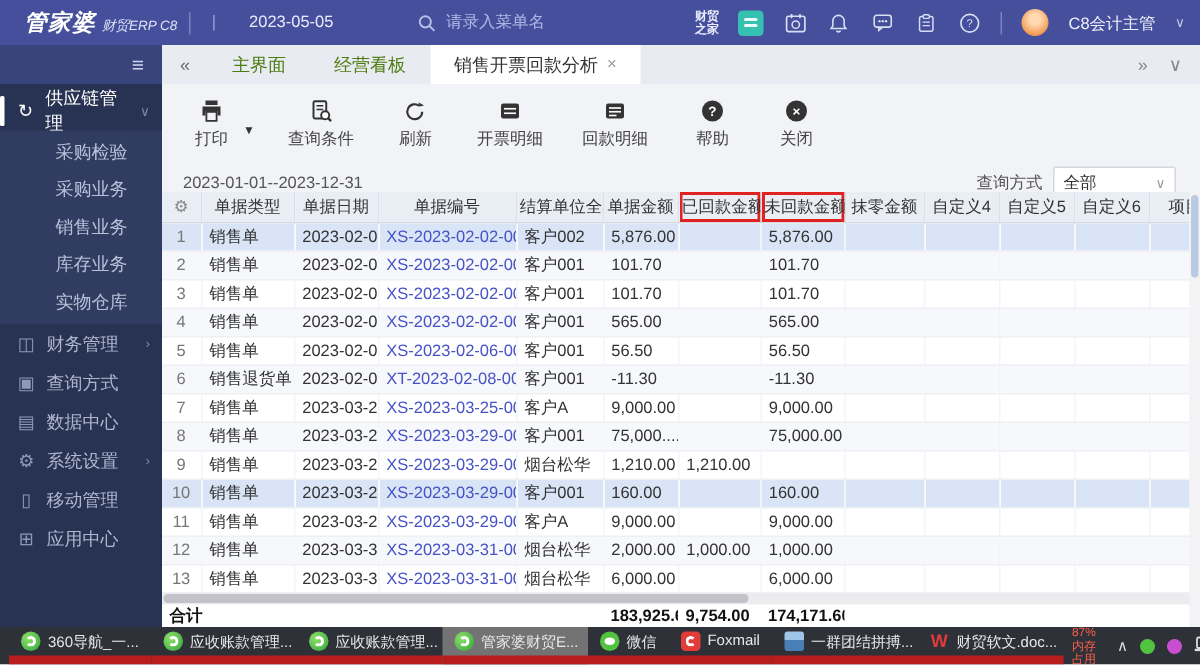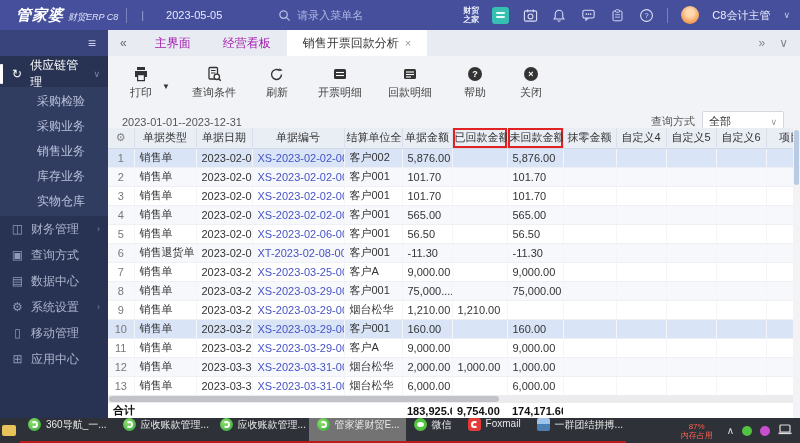--- a/index.html
+++ b/index.html
@@ -24,21 +24,21 @@
   .tbar-ic{width:16px;height:16px;display:flex;align-items:center;justify-content:center}
   .avatar{width:18px;height:18px;border-radius:50%;background:radial-gradient(circle at 50% 38%,#ffd9b0 25%,#f29c55 70%,#e8883f)}
   .user{font-size:11px;color:#eef0fc}
   .chev{font-size:9px;color:#c3c9ec}
 
   
   .tabrow{position:absolute;top:30px;left:0;right:0;height:26px;background:#e9ebf2;display:flex;align-items:stretch}
   .tabrow-left{width:108px;background:#39437c;display:flex;align-items:center;justify-content:flex-end;padding-right:12px}
   .burger{color:#cdd3ee;font-size:14px;line-height:1}
   .tab-coll{display:flex;align-items:center;padding:0 12px;color:#666;font-size:12px}
-  .tab{display:flex;align-items:center;gap:6px;padding:0 16px;font-size:12px;color:#a21caf}
+  .tab{display:flex;align-items:center;gap:6px;padding:0 16px;font-size:12px;color:#4d7c0f}
   .tab.active{background:#fff;color:#333}
   .tab .x{color:#999;font-size:11px}
   .tab-ovf{margin-left:auto;display:flex;align-items:center;gap:14px;padding-right:12px;color:#888;font-size:12px}
 
   
   .sidebar{position:absolute;top:56px;left:0;width:108px;bottom:25px;background:#283252;color:#aeb6cf;font-size:12px;padding-top:5px}
   .s-item{height:26px;display:flex;align-items:center;padding:0 8px 0 11px;gap:7px;position:relative;cursor:default}
   .s-item .ic{width:13px;font-size:12px;color:#8f98b8;text-align:center;font-style:normal}
   .s-item .arr{margin-left:auto;font-size:9px;color:#7e88ab}
   .s-item.active{color:#fff}
@@ -76,21 +76,21 @@
   .vthumb{position:absolute;left:1px;right:1px;top:2px;height:55px;background:#b9cbe3;border-radius:3px}
   .hscroll{position:absolute;left:0;right:7px;top:339px;height:8px;background:#ececef}
   .hthumb{position:absolute;top:1px;bottom:1px;left:1px;width:57%;background:#c2c3c9;border-radius:3px}
   .totals{position:absolute;left:0;right:7px;top:347px;height:15px;background:#fff}
   .totals table{font-weight:bold;color:#111}
   .totals td{border:none;height:15px}
 
   
   .taskbar{position:absolute;left:0;right:0;bottom:0;height:25px;background:#2e3138;display:flex;align-items:stretch;color:#e8e8e8;font-size:10px}
   .folder{width:14px;height:11px;background:#e8c35a;border-radius:2px;align-self:center;margin:0 4px 0 2px}
-  .t-item{display:flex;gap:5px;padding:0 8px;border-bottom:2px solid #b91c1c;max-width:97px;white-space:nowrap;overflow:hidden}
+  .t-item{display:flex;align-items:center;gap:5px;padding:0 8px;border-bottom:6px solid #b91c1c;max-width:97px;white-space:nowrap;overflow:hidden}
   .t-item.active{background:#737373}
   .ti{width:13px;height:13px;border-radius:50%;position:relative;flex:0 0 auto}
   [data-icon="browser"]{background:radial-gradient(circle at 35% 35%,#8fe06a,#2ea33a)}
   [data-icon="browser"]::after{content:"";position:absolute;inset:3px;border:2px solid #fff;border-left-color:transparent;border-radius:50%}
   [data-icon="wechat"]{background:#52c341}
   [data-icon="wechat"]::after{content:"";position:absolute;left:3px;top:4px;width:7px;height:5px;background:#fff;border-radius:50%}
   [data-icon="foxmail"]{background:#e23c39;border-radius:3px}
   [data-icon="foxmail"]::after{content:"";position:absolute;inset:3px;border:2px solid #fff;border-right-color:transparent;border-radius:50%}
   [data-icon="photo"]{background:linear-gradient(#9fc4e8 45%,#4a7fb5 45%);border-radius:2px}
   [data-icon="wps"]{background:transparent;border-radius:0}
@@ -646,20 +646,24 @@
         <div class="t-item">
           <span class="ti" data-icon="foxmail"></span>
           <span>Foxmail</span>
         </div>
 
         <div class="t-item">
           <span class="ti" data-icon="photo"></span>
           <span>一群团结拼搏...</span>
         </div>
 
+        <div class="t-item">
+          <span class="ti" data-icon="wps"></span>
+          <span>财贸软文.doc...</span>
+        </div>
       </span>
     <div class="mem">
       <span>87%</span>
       <span>内存占用</span>
     </div>
     <div class="tray">
       <span class="g">∧</span>
       <span class="dot" style="background:#52c341"></span>
       <span class="dot" style="background:#c94fd0"></span>
       <span>

